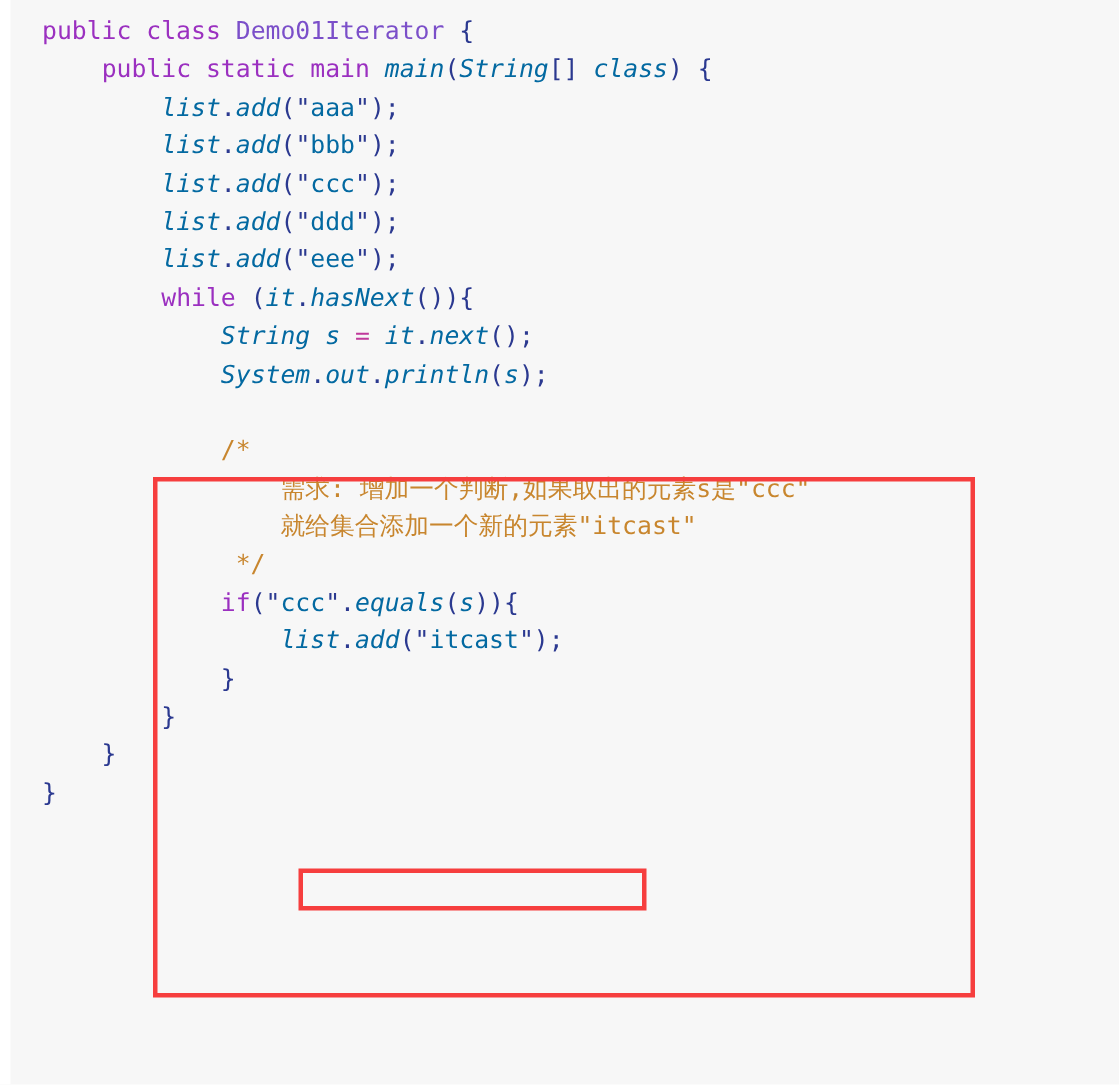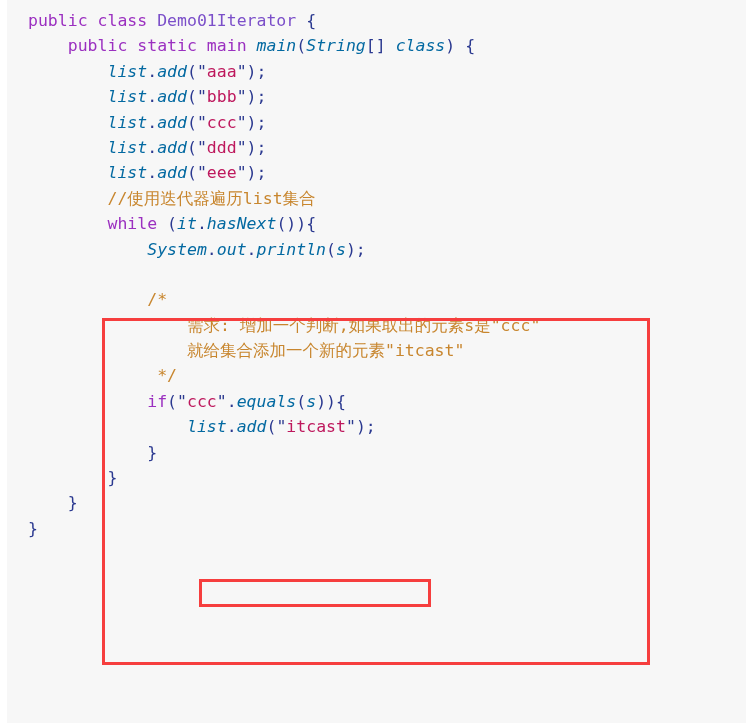--- a/index.html
+++ b/index.html
@@ -39,21 +39,21 @@
   }
 
   
   .kw      { color: #9b30c0; }   
   .type    { color: #0369a1; font-style: italic; }   
   .cls     { color: #0369a1; font-style: italic; }   
   .clsname { color: #7b4fc9; }   
   .punc    { color: #2b3990; }   
   .angle   { color: #d4552b; }   
   .op      { color: #c0399b; }   
-  .str     { color: #be185d; }   
+  .str     { color: #0369a1; }   
   .quote   { color: #2b3990; }   
   .cmt     { color: #c8862e; }   
   .plain   { color: #2b3990; }
 
   
   .red-box {
     position: absolute;
     border: 3px solid #f63e3e;
     pointer-events: none;
     background: transparent;
@@ -77,22 +77,22 @@
 <div id="code-block">
 
   <div id="code-lines">
       <div class="line"><span class="kw">public </span><span class="kw">class </span><span class="clsname">Demo01Iterator</span><span class="punc"> {</span></div>
       <div class="line"><span class="plain">    </span><span class="kw">public </span><span class="kw">static </span><span class="kw">main </span><span class="type">main</span><span class="punc">(</span><span class="cls">String</span><span class="punc">[] </span><span class="type">class</span><span class="punc">) {</span></div>
       <div class="line"><span class="plain">        </span><span class="type">list</span><span class="punc">.</span><span class="type">add</span><span class="punc">(</span><span class="quote">"</span><span class="str">aaa</span><span class="quote">"</span><span class="punc">);</span></div>
       <div class="line"><span class="plain">        </span><span class="type">list</span><span class="punc">.</span><span class="type">add</span><span class="punc">(</span><span class="quote">"</span><span class="str">bbb</span><span class="quote">"</span><span class="punc">);</span></div>
       <div class="line"><span class="plain">        </span><span class="type">list</span><span class="punc">.</span><span class="type">add</span><span class="punc">(</span><span class="quote">"</span><span class="str">ccc</span><span class="quote">"</span><span class="punc">);</span></div>
       <div class="line"><span class="plain">        </span><span class="type">list</span><span class="punc">.</span><span class="type">add</span><span class="punc">(</span><span class="quote">"</span><span class="str">ddd</span><span class="quote">"</span><span class="punc">);</span></div>
       <div class="line"><span class="plain">        </span><span class="type">list</span><span class="punc">.</span><span class="type">add</span><span class="punc">(</span><span class="quote">"</span><span class="str">eee</span><span class="quote">"</span><span class="punc">);</span></div>
-      <div class="line"><span class="cmt">        //使用迭代器遍历list集合</span></div>
       <div class="line"><span class="plain">        </span><span class="kw">while </span><span class="punc">(</span><span class="type">it</span><span class="punc">.</span><span class="type">hasNext</span><span class="punc">()){</span></div>
+      <div class="line"><span class="plain">            </span><span class="cls">String </span><span class="type">s </span><span class="op">= </span><span class="type">it</span><span class="punc">.</span><span class="type">next</span><span class="punc">();</span></div>
       <div class="line"><span class="plain">            </span><span class="type">System</span><span class="punc">.</span><span class="type">out</span><span class="punc">.</span><span class="type">println</span><span class="punc">(</span><span class="type">s</span><span class="punc">);</span></div>
       <div class="line">&nbsp;</div>
       <div class="line"><span class="cmt">            /*</span></div>
       <div class="line"><span class="cmt">                需求: 增加一个判断,如果取出的元素s是"ccc"</span></div>
       <div class="line"><span class="cmt">                就给集合添加一个新的元素"itcast"</span></div>
       <div class="line"><span class="cmt">             */</span></div>
       <div class="line"><span class="plain">            </span><span class="kw">if</span><span class="punc">(</span><span class="quote">"</span><span class="str">ccc</span><span class="quote">"</span><span class="punc">.</span><span class="type">equals</span><span class="punc">(</span><span class="type">s</span><span class="punc">)){</span></div>
       <div class="line"><span class="plain">                </span><span class="type">list</span><span class="punc">.</span><span class="type">add</span><span class="punc">(</span><span class="quote">"</span><span class="str">itcast</span><span class="quote">"</span><span class="punc">);</span></div>
       <div class="line"><span class="punc">            }</span></div>
       <div class="line"><span class="punc">        }</span></div>

